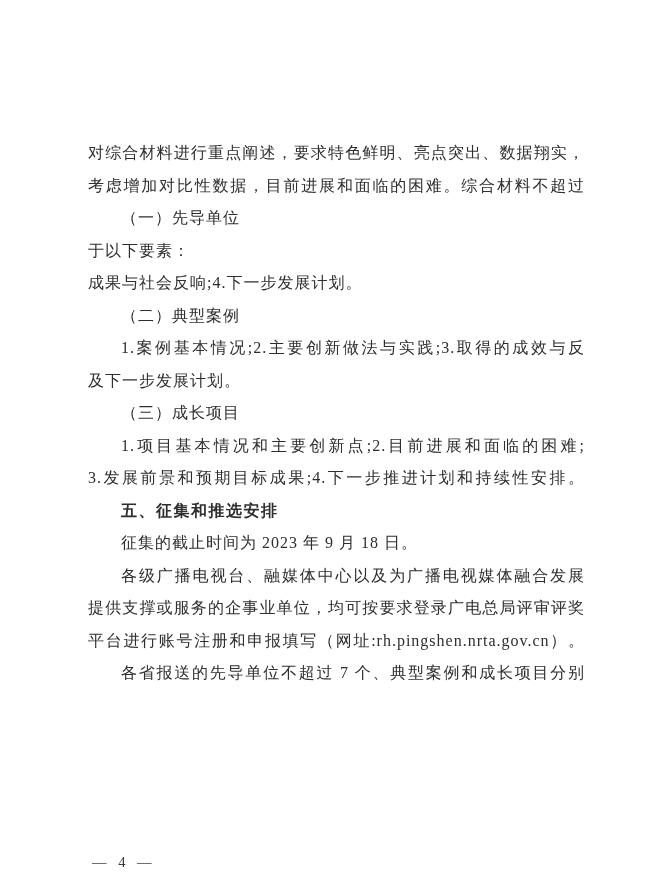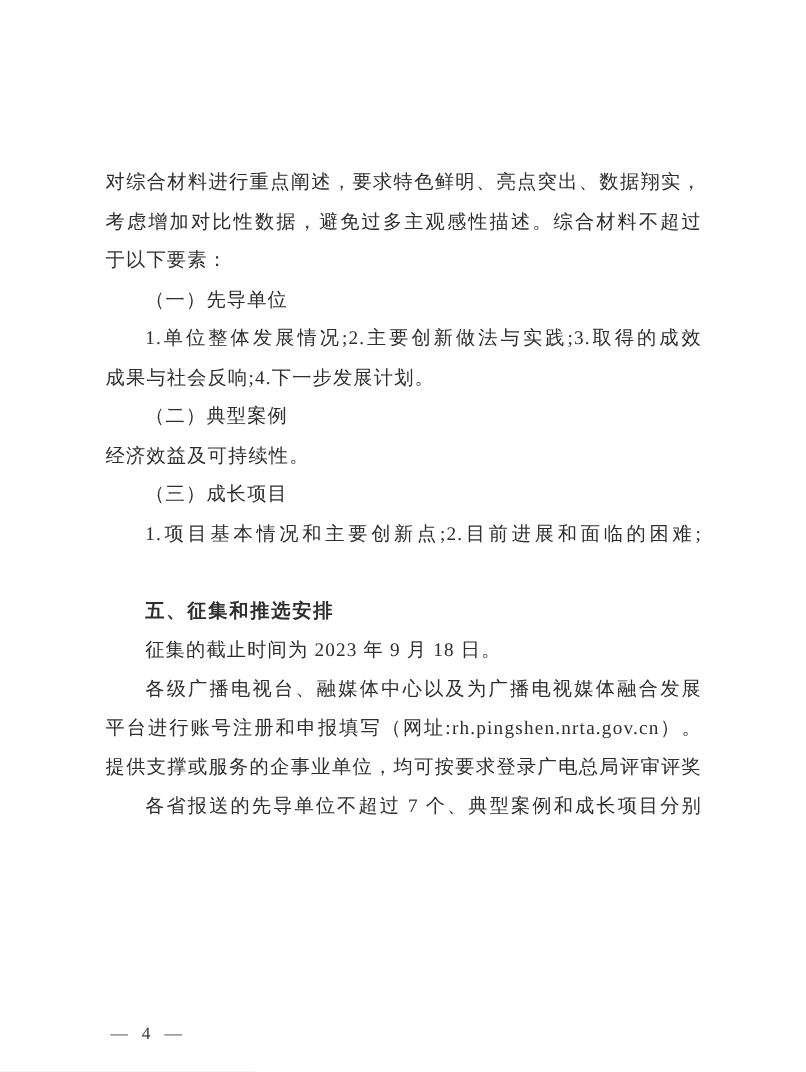--- a/index.html
+++ b/index.html
@@ -36,49 +36,49 @@
     -moz-text-align-last: justify;
     text-justify: inter-ideograph;
   }
   .line.indent {
     text-indent: 33px;
   }
   .line.bold {
     font-weight: bold;
     font-family: "Liberation Sans", "DejaVu Sans", sans-serif;
     letter-spacing: 1.5px;
-    margin-top: 32px;
   }
   .footer {
     position: absolute;
     left: 92px;
     top: 850px;
     font-size: 14.5px;
     line-height: 24px;
     letter-spacing: 1px;
     word-spacing: 6px;
     color: #3a3a3a;
   }
 </style>
 </head>
 <body>
 
 <div class="page">
   <div class="text-block">
       <div class="line just">对综合材料进行重点阐述，要求特色鲜明、亮点突出、数据翔实，可</div>
-      <div class="line just">考虑增加对比性数据，避免过多主观感性描述。综合材料不超过</div>
+      <div class="line just">考虑增加对比性数据，目前进展和面临的困难。综合材料不超过</div>
+      <div class="line indent">（一）先导单位</div>
       <div class="line">于以下要素：</div>
-      <div class="line indent">（一）先导单位</div>
-      <div class="line indent just">1.单位整体发展情况;2.主要创新做法与实践;3.取得的成效</div>
       <div class="line">成果与社会反响;4.下一步发展计划。</div>
       <div class="line indent">（二）典型案例</div>
-      <div class="line">经济效益及可持续性。</div>
+      <div class="line indent just">1.案例基本情况;2.主要创新做法与实践;3.取得的成效与反</div>
+      <div class="line">及下一步发展计划。</div>
       <div class="line indent">（三）成长项目</div>
       <div class="line indent just">1.项目基本情况和主要创新点;2.目前进展和面临的困难;</div>
+      <div class="line just">3.发展前景和预期目标成果;4.下一步推进计划和持续性安排。</div>
       <div class="line indent bold">五、征集和推选安排</div>
       <div class="line indent">征集的截止时间为 2023 年 9 月 18 日。</div>
       <div class="line indent just">各级广播电视台、融媒体中心以及为广播电视媒体融合发展</div>
+      <div class="line just">提供支撑或服务的企事业单位，均可按要求登录广电总局评审评奖</div>
       <div class="line just">平台进行账号注册和申报填写（网址:rh.pingshen.nrta.gov.cn）。</div>
-      <div class="line just">提供支撑或服务的企事业单位，均可按要求登录广电总局评审评奖</div>
       <div class="line indent just">各省报送的先导单位不超过 7 个、典型案例和成长项目分别</div>
     </div>
   <div class="footer">— 4 —</div>
 </div>
 
 </body></html>

